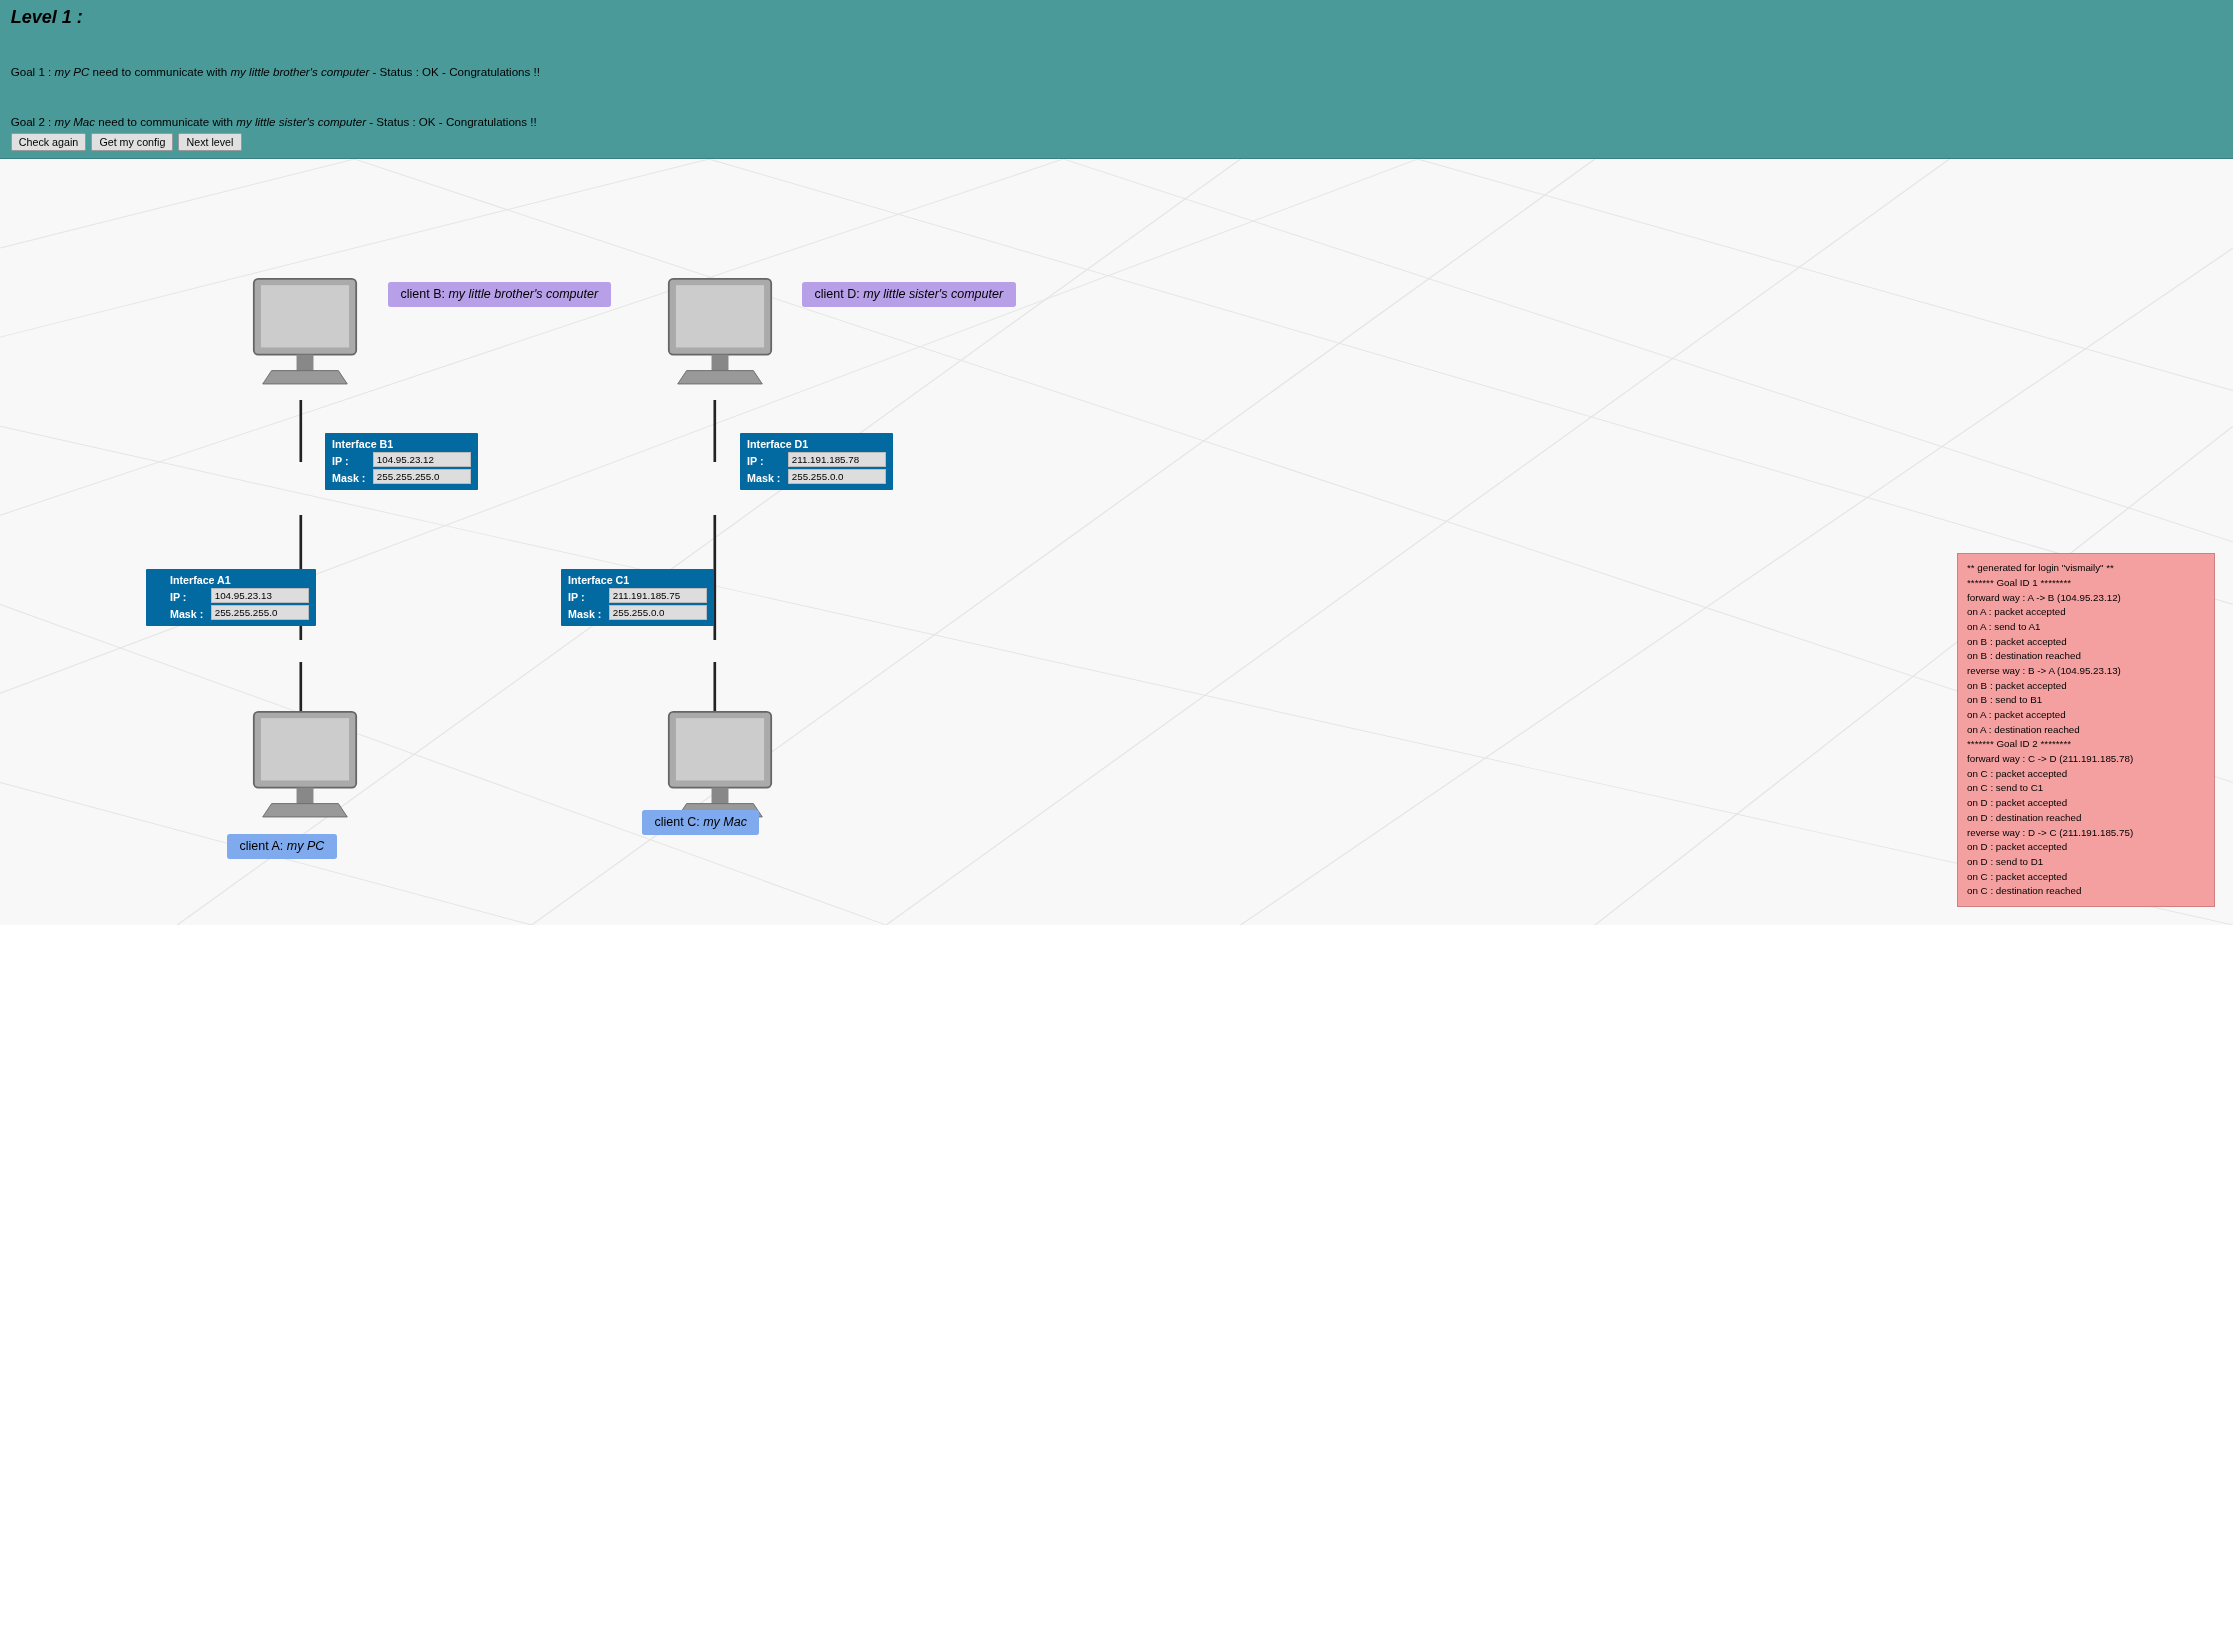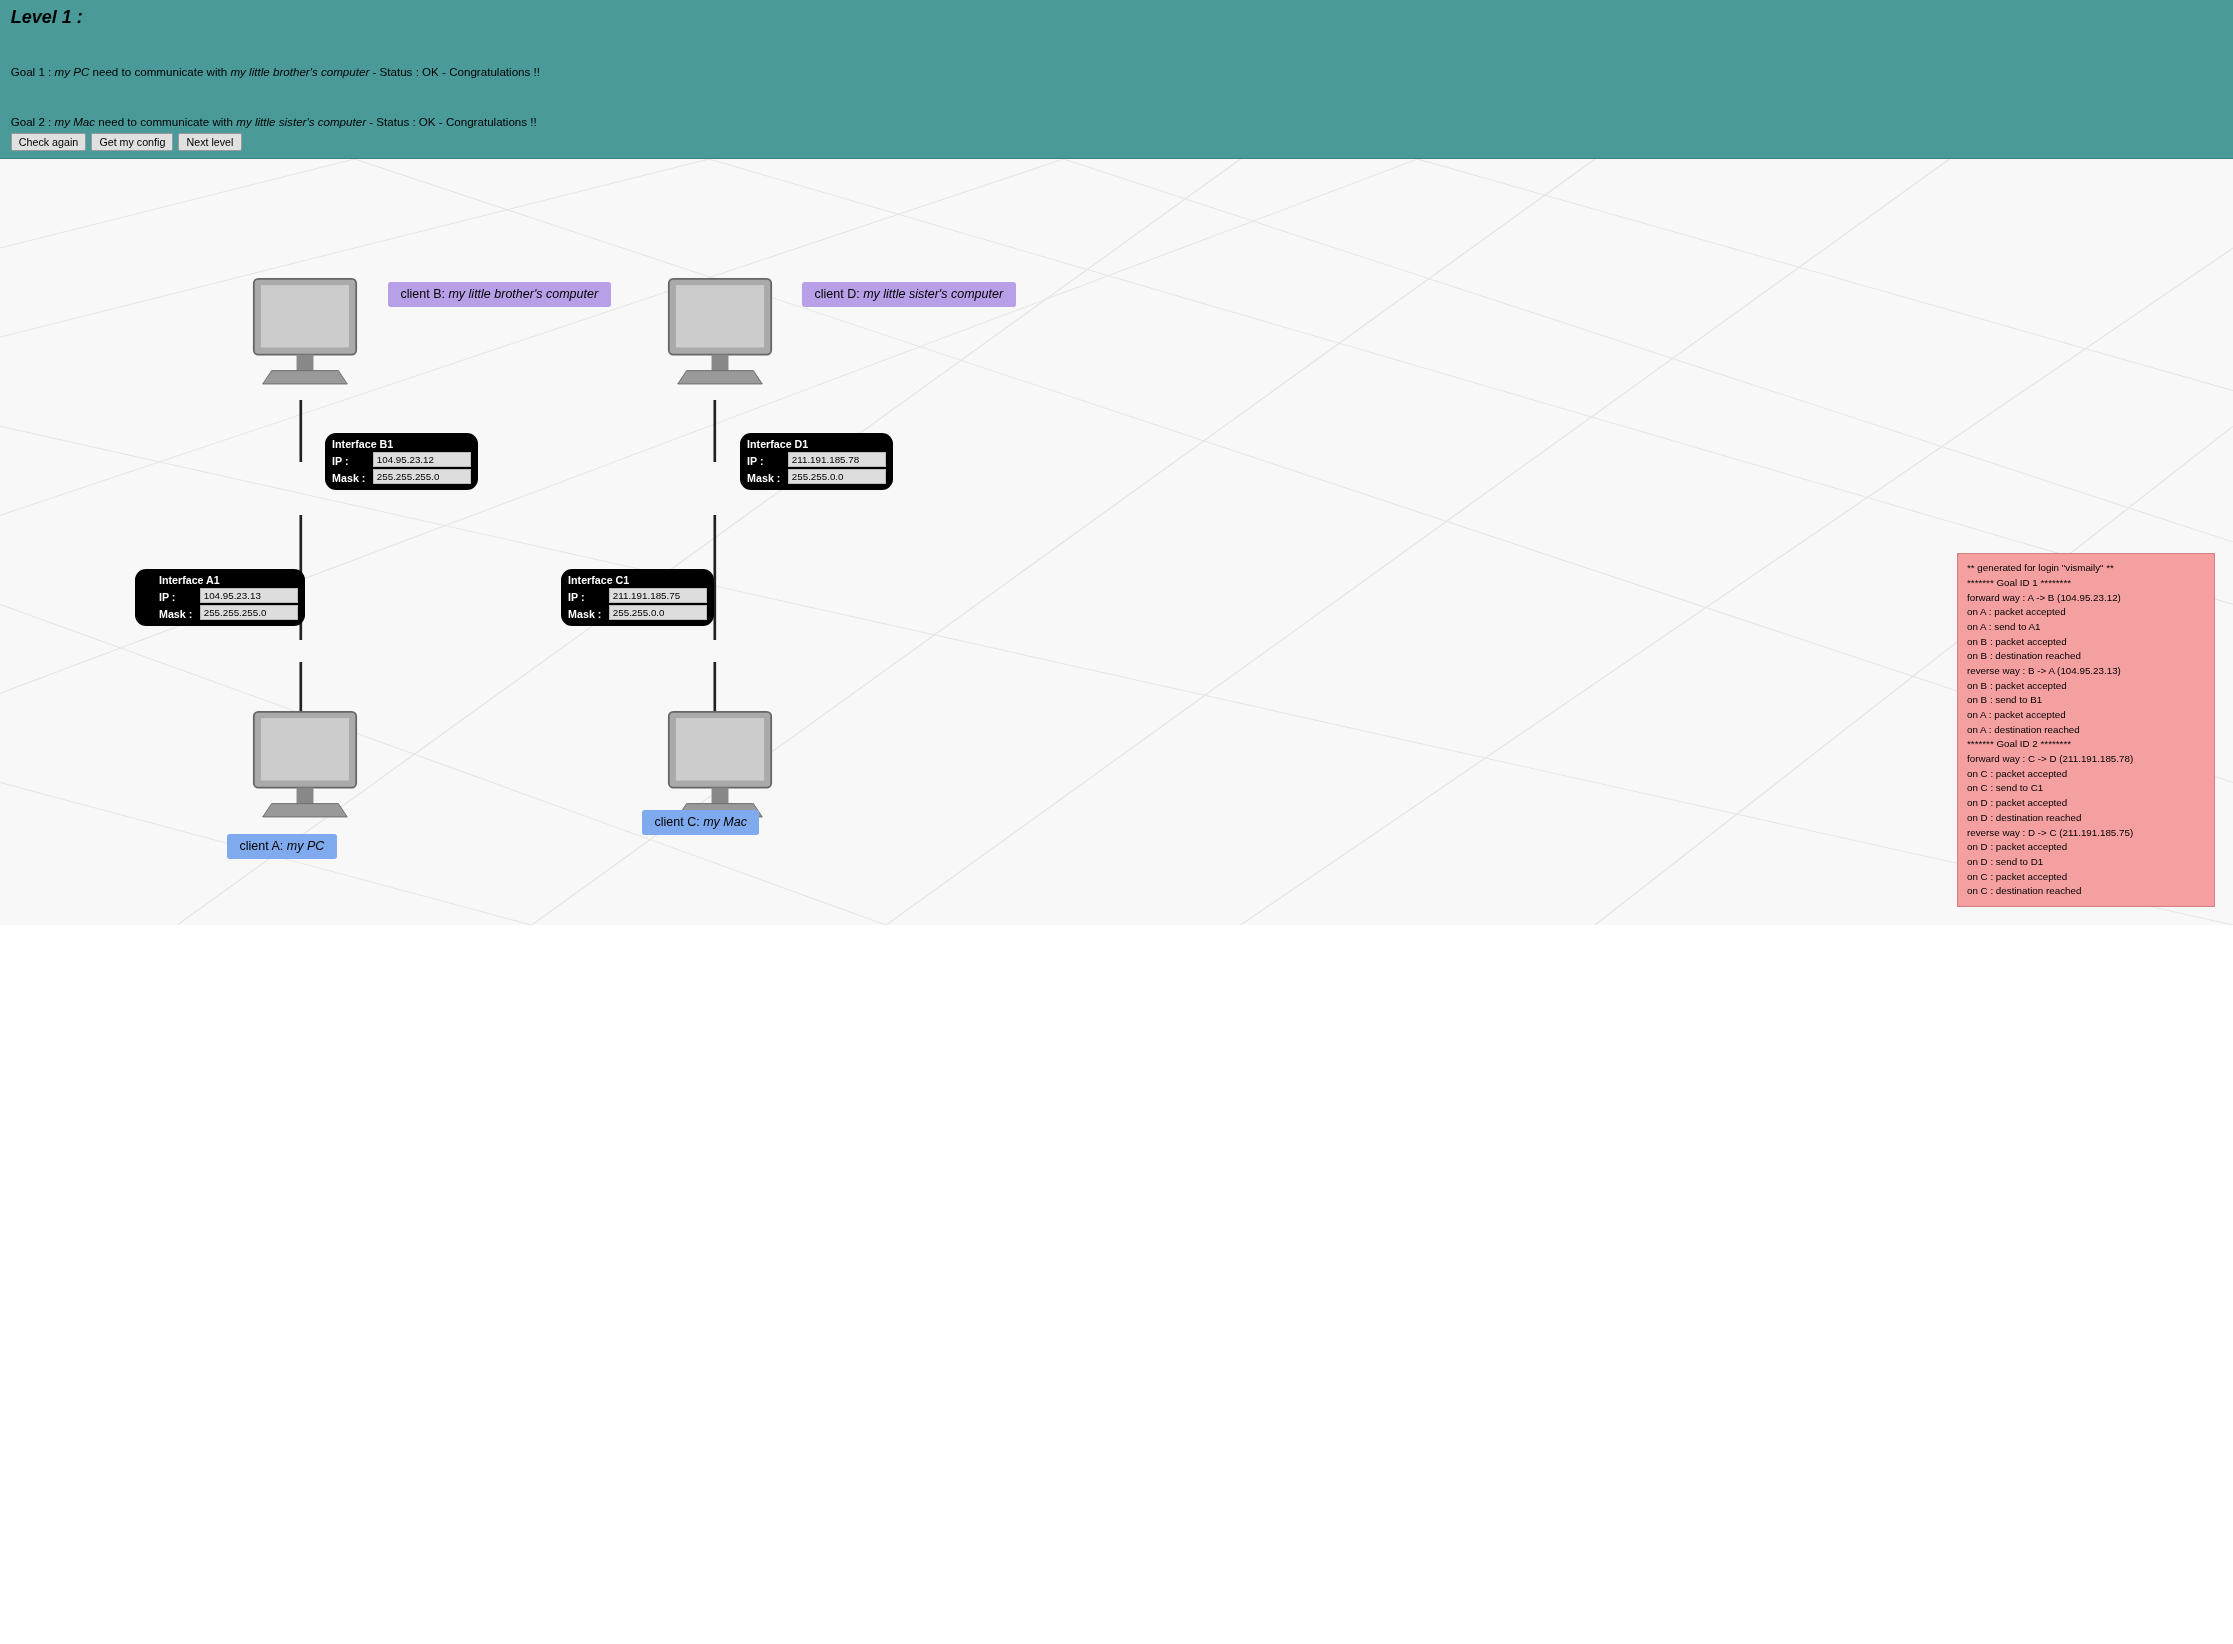--- a/index.html
+++ b/index.html
@@ -68,24 +68,24 @@
       white-space: nowrap;
       z-index: 10;
     }
     .client-label em { font-style: italic; }
     .client-label.purple { background: #b8a0e8; }
     .client-label.blue { background: #80aaee; }
 
     
     .interface-box {
       position: absolute;
-      background: #000000;
+      background: #0369a1;
       color: #fff;
       padding: 4.5px 7.1px;
-      border-radius: 11px;
+      border-radius: 1px;
       font-size: 10.7px;
       z-index: 10;
       min-width: 151px;
     }
     .interface-box .iface-title {
       font-weight: bold;
       margin-bottom: 2.7px;
       font-size: 10.7px;
     }
     .interface-box .iface-row {
@@ -222,21 +222,21 @@
     <div class="iface-row">
       <span class="iface-label">IP :</span>
       <input type="text" value="104.95.23.12" style="">
     </div>
     <div class="iface-row">
       <span class="iface-label">Mask :</span>
       <input type="text" value="255.255.255.0" style="">
     </div>
   </div>
 
-  <div class="interface-box" style="left:135px;top:410px;padding-left:24px;">
+  <div class="interface-box" style="left:146px;top:410px;padding-left:24px;">
     <div class="iface-title">Interface A1</div>
     <div class="iface-row">
       <span class="iface-label">IP :</span>
       <input type="text" value="104.95.23.13" style="">
     </div>
     <div class="iface-row">
       <span class="iface-label">Mask :</span>
       <input type="text" value="255.255.255.0" style="">
     </div>
   </div>

